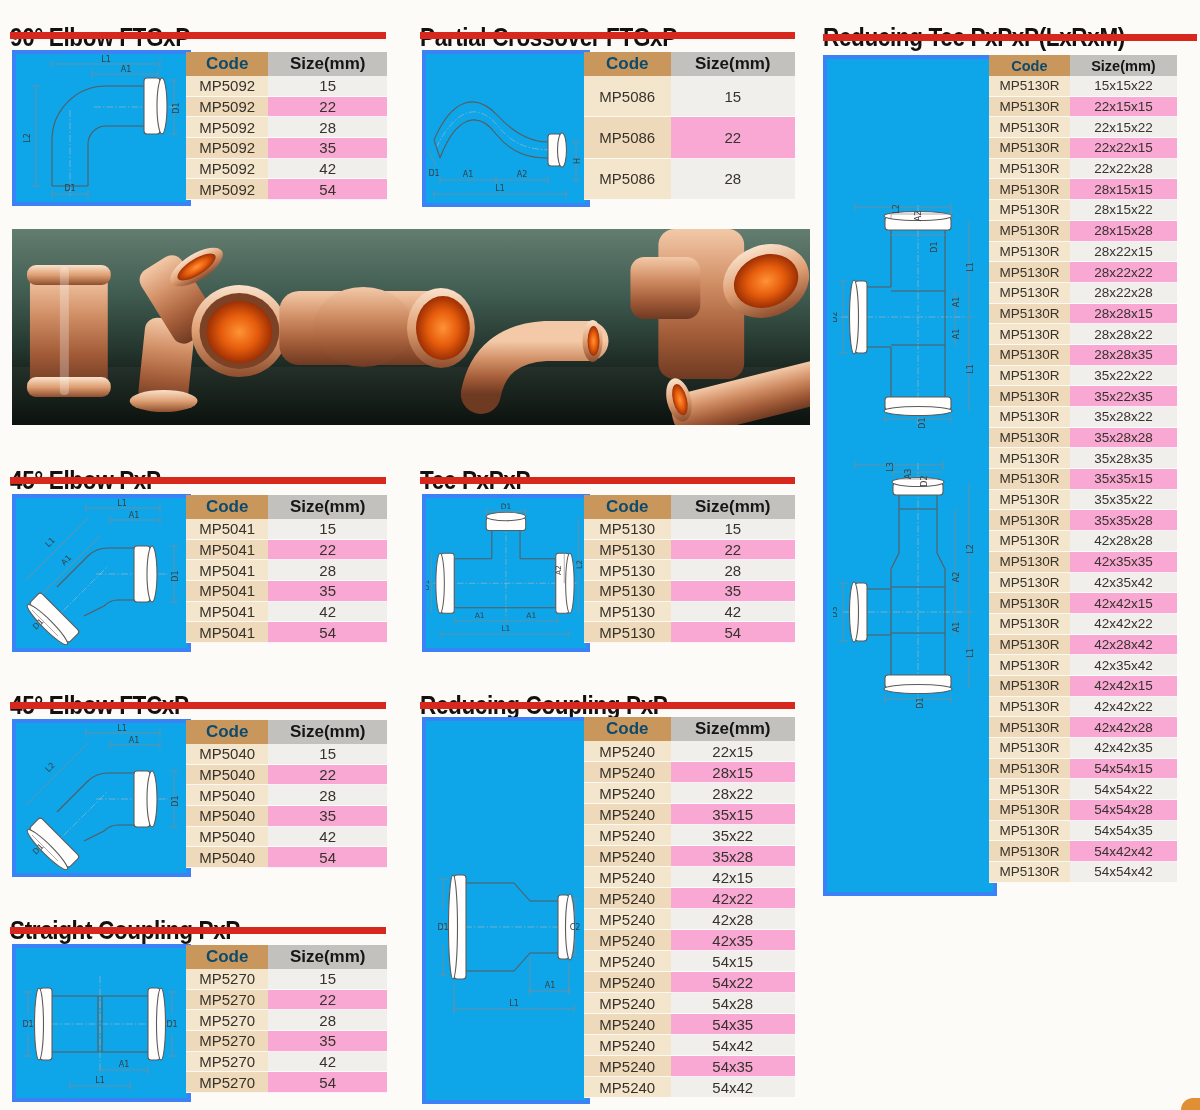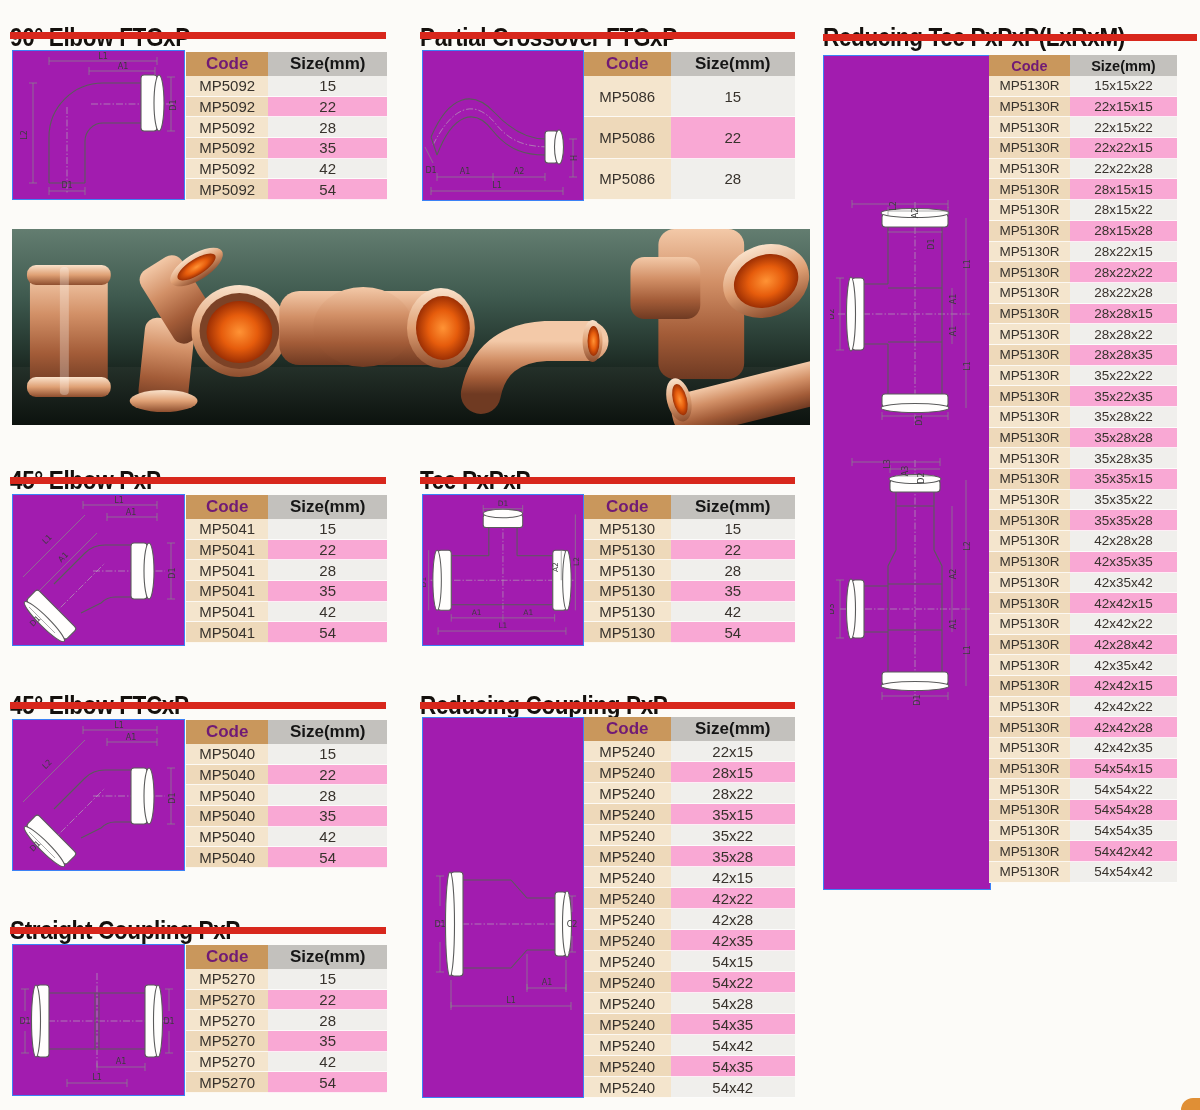--- a/index.html
+++ b/index.html
@@ -1,23 +1,23 @@
 <!DOCTYPE html>
 <html><head>
 <meta charset="utf-8">
 <style>
   html,body{margin:0;padding:0}
   body{position:relative;width:1200px;height:1110px;background:#fcfbf8;font-family:"Liberation Sans",sans-serif;overflow:hidden}
   .title{position:absolute;font-weight:bold;font-size:25px;color:#14100d;letter-spacing:-.4px;transform:scaleX(.9);transform-origin:left;white-space:nowrap}
   .redbar{position:absolute;height:7px;background:#d8271c}
-  .dbox{position:absolute;background:#a21caf;border:1px solid #3b82f6}
+  .dbox{position:absolute;background:#0ea5e9;border:4px solid #3b82f6}
   .ptable{position:absolute;--hh:24px;--rh:20.7px;--fs:15px;--hfs:17px;--cw:41%}
   .thead{display:flex;height:var(--hh)}
   .th{display:flex;align-items:center;justify-content:center;font-weight:bold;font-size:var(--hfs);box-sizing:border-box}
-  .thcode{width:var(--cw);background:#c9975c;color:#701a75}
+  .thcode{width:var(--cw);background:#c9975c;color:#0c4a6e}
   .thsize{flex:1;background:#c3c1bd;color:#151515}
   .trow{display:flex;height:var(--rh)}
   .td{display:flex;align-items:center;justify-content:center;font-size:var(--fs);color:#37322c;box-sizing:border-box;border-bottom:1px solid rgba(255,255,255,.8)}
   .tdcode{width:var(--cw)}
   .trow.odd .tdcode{background:#f4e5cd}.trow.even .tdcode{background:#eed9ba}
   .trow.odd .tdsize{background:#f0efec;flex:1}.trow.even .tdsize{background:#f9a8d4;flex:1}
   .diag{position:absolute}
   .diag .art{fill:none;stroke:#5b5b5b;stroke-width:1.1;stroke-linejoin:round}
   .diag .art2{fill:#fffefd;stroke:#5b5b5b;stroke-width:1.1}
   .diag .dim{fill:none;stroke:#8a8a8a;stroke-width:.7}

